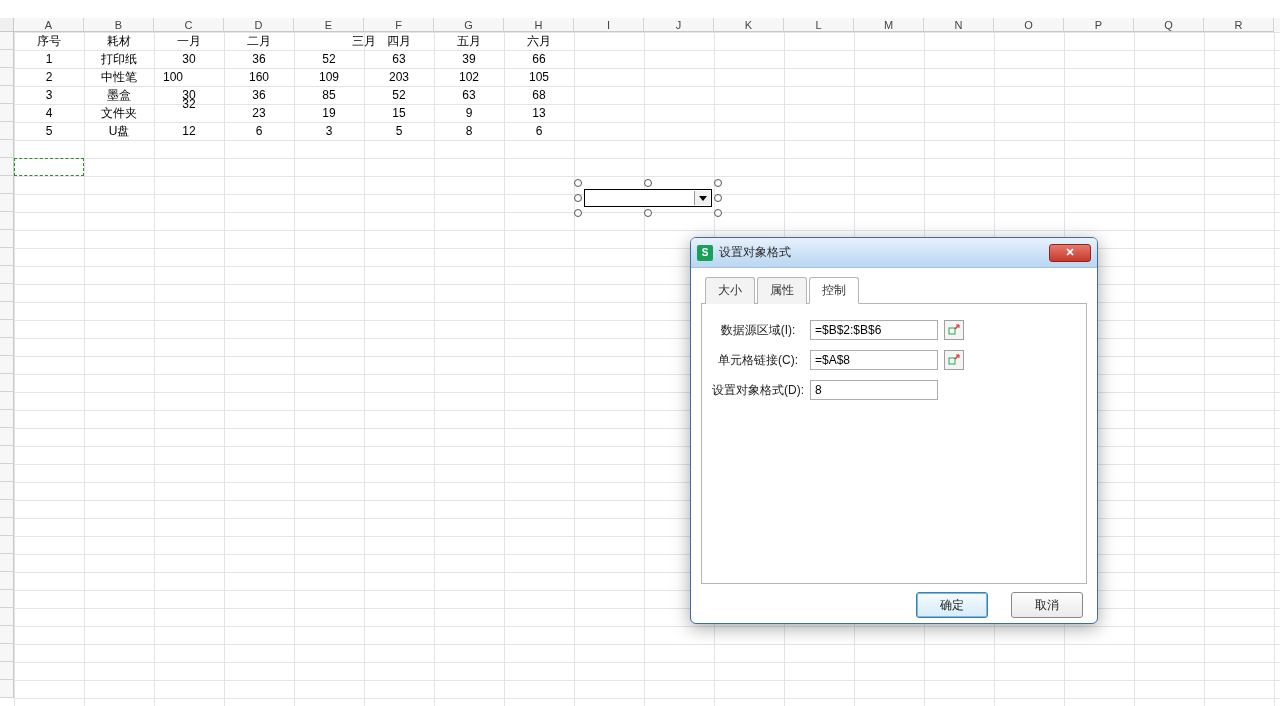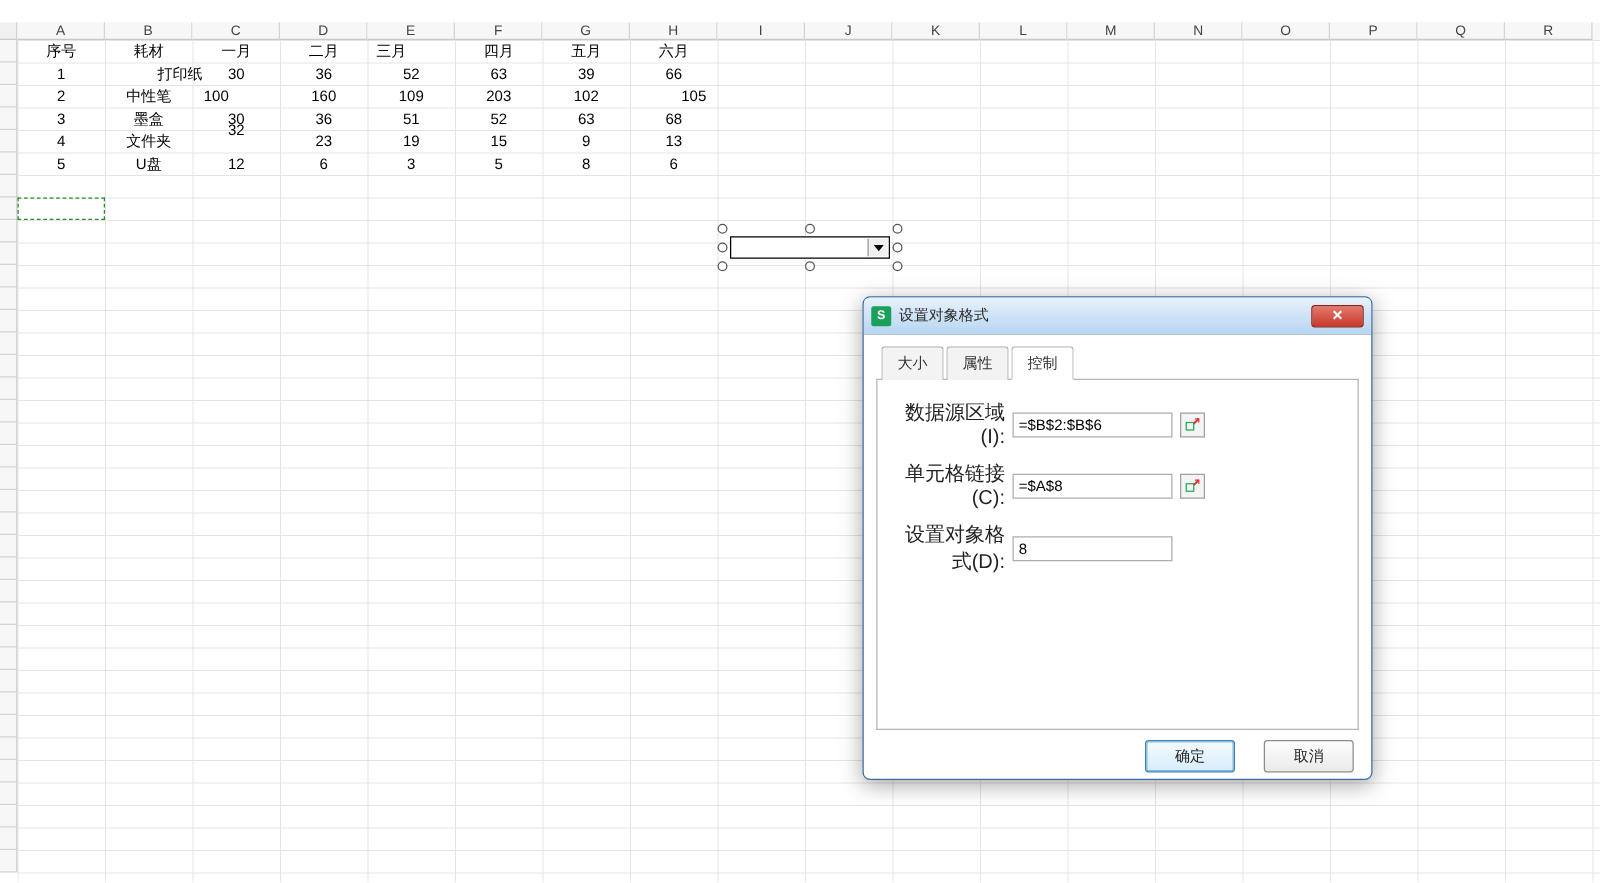--- a/index.html
+++ b/index.html
@@ -227,22 +227,22 @@
     padding: 16px 10px;
   }
   .row {
     display: flex;
     align-items: center;
     margin-bottom: 10px;
     gap: 6px;
   }
   .row label {
     width: 92px;
-    text-align: right;
-    font-size: 16px;
+    text-align: center;
+    font-size: 12px;
     color: #222;
   }
   .row input[type="text"] {
     width: 128px;
     height: 20px;
     border: 1px solid #abadb3;
     padding: 0 4px;
     font-size: 12px;
   }
   .refpicker {
@@ -352,45 +352,45 @@
       <div></div>
       <div></div>
       <div></div>
       <div></div>
     </div>
   <div class="grid" id="grid">
       <div class="cell" style="left: 0px; top: 0px;">序号</div>
       <div class="cell" style="left: 70px; top: 0px;">耗材</div>
       <div class="cell" style="left: 140px; top: 0px;">一月</div>
       <div class="cell" style="left: 210px; top: 0px;">二月</div>
-      <div class="cell" style="left: 264px; top: 0px;">三月</div>
+      <div class="cell" style="left: 292px; top: 0px; text-align: right;">三月</div>
       <div class="cell" style="left: 350px; top: 0px;">四月</div>
       <div class="cell" style="left: 420px; top: 0px;">五月</div>
       <div class="cell" style="left: 490px; top: 0px;">六月</div>
       <div class="cell" style="left: 0px; top: 18px;">1</div>
-      <div class="cell" style="left: 70px; top: 18px; margin-left: 25px;">打印纸</div>
+      <div class="cell" style="left: 70px; top: 18px;">打印纸</div>
       <div class="cell" style="left: 140px; top: 18px;">30</div>
       <div class="cell" style="left: 210px; top: 18px;">36</div>
       <div class="cell" style="left: 280px; top: 18px;">52</div>
       <div class="cell" style="left: 350px; top: 18px;">63</div>
       <div class="cell" style="left: 420px; top: 18px;">39</div>
       <div class="cell" style="left: 490px; top: 18px;">66</div>
       <div class="cell" style="left: 0px; top: 36px;">2</div>
       <div class="cell" style="left: 70px; top: 36px;">中性笔</div>
       <div class="cell" style="left: 124px; top: 36px;">100</div>
       <div class="cell" style="left: 210px; top: 36px;">160</div>
       <div class="cell" style="left: 280px; top: 36px;">109</div>
       <div class="cell" style="left: 350px; top: 36px;">203</div>
       <div class="cell" style="left: 420px; top: 36px;">102</div>
-      <div class="cell" style="left: 490px; top: 36px; margin-left: 16px;">105</div>
+      <div class="cell" style="left: 490px; top: 36px;">105</div>
       <div class="cell" style="left: 0px; top: 54px;">3</div>
       <div class="cell" style="left: 70px; top: 54px;">墨盒</div>
       <div class="cell" style="left: 140px; top: 54px;">30</div>
       <div class="cell" style="left: 210px; top: 54px;">36</div>
-      <div class="cell" style="left: 280px; top: 54px;">51</div>
+      <div class="cell" style="left: 280px; top: 54px;">85</div>
       <div class="cell" style="left: 350px; top: 54px;">52</div>
       <div class="cell" style="left: 420px; top: 54px;">63</div>
       <div class="cell" style="left: 490px; top: 54px;">68</div>
       <div class="cell" style="left: 0px; top: 72px;">4</div>
       <div class="cell" style="left: 70px; top: 72px;">文件夹</div>
       <div class="cell" style="left: 140px; top: 63px;">32</div>
       <div class="cell" style="left: 210px; top: 72px;">23</div>
       <div class="cell" style="left: 280px; top: 72px;">19</div>
       <div class="cell" style="left: 350px; top: 72px;">15</div>
       <div class="cell" style="left: 420px; top: 72px;">9</div>

